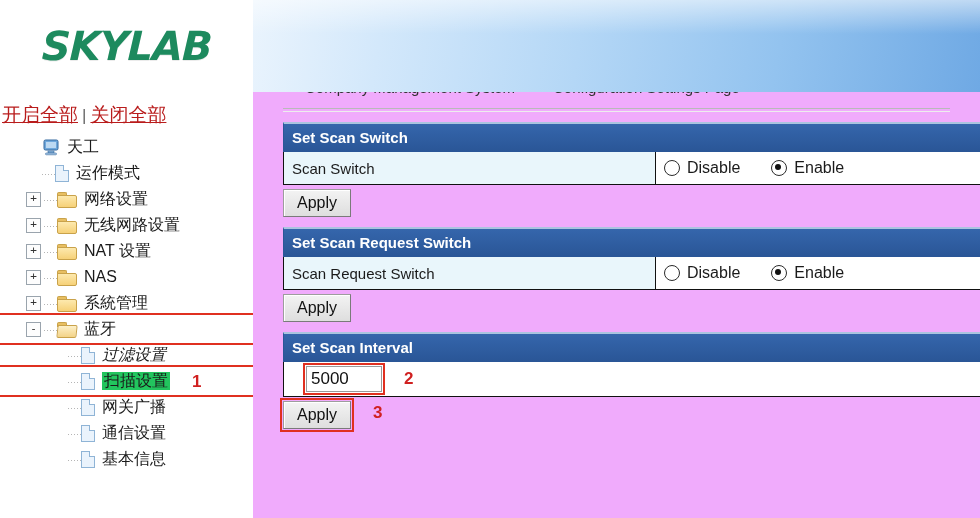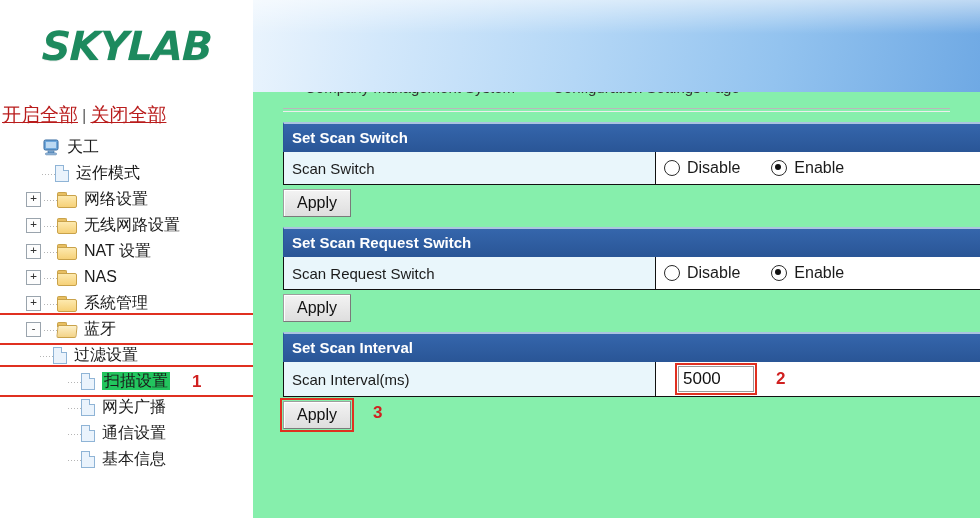--- a/index.html
+++ b/index.html
@@ -74,21 +74,21 @@
 
   .label{font-size:16px;color:#1a1a1a;}
   .node.sel .label{background:#22c55e;padding:1px 2px;}
   .redbox{outline:2px solid #e03020;outline-offset:1px;}
   .annot{color:#d02020;font-size:17px;font-weight:bold;margin-left:22px;
     font-family:"Liberation Sans",sans-serif;}
 
   
   #content{
     position:absolute;left:253px;top:92px;width:727px;height:426px;
-    background:#86efac;overflow:hidden;
+    background:#f0abfc;overflow:hidden;
   }
   #clipped-row{height:12px;overflow:hidden;position:relative;}
   #clipped-row span{
     position:absolute;top:-13px;font-size:15px;color:#333;white-space:nowrap;
   }
   #hr{margin:4px 30px 0 30px;height:2px;
     border-top:1px solid #b9b9b9;border-bottom:1px solid #ededed;}
 
   .panel{margin:10px 0 0 30px;width:700px;}
   .panel-title{
@@ -216,21 +216,21 @@
       </div>
       <div class="node redbox" style="padding-left: 26px;">
         <span class="toggle">-</span>
         <span class="dots"></span>
         <span class="ico ico-folder open">
           <span class="tab"></span>
           <span class="body"></span>
         </span>
         <span class="label">蓝牙</span>
       </div>
-      <div class="node" style="padding-left: 24px;">
+      <div class="node" style="padding-left: 52px; font-style: italic;">
         <span class="toggle spacer"></span>
         <span class="dots"></span>
         <span class="ico ico-page">
           <span class="sheet"></span>
           <span class="fold"></span>
         </span>
         <span class="label">过滤设置</span>
       </div>
       <div class="node sel redbox" style="padding-left: 52px;">
         <span class="toggle spacer"></span>
@@ -312,21 +312,20 @@
       </div>
     </div>
     <div class="btn-wrap">
       <button class="btn">Apply</button>
     </div>
   </div>
 
   <div class="panel">
     <div class="panel-title">Set Scan Interval</div>
     <div class="row">
-      <div class="cell-label">Scan Interval(ms)</div>
       <div class="cell-value stacked">
         <div class="inline">
           <input class="txt redbox" type="text" value="5000" style="">
           <span class="annot">2</span>
         </div>
       </div>
     </div>
     <div class="btn-wrap">
       <button class="btn redbox">Apply</button>
       <span class="annot">3</span>

